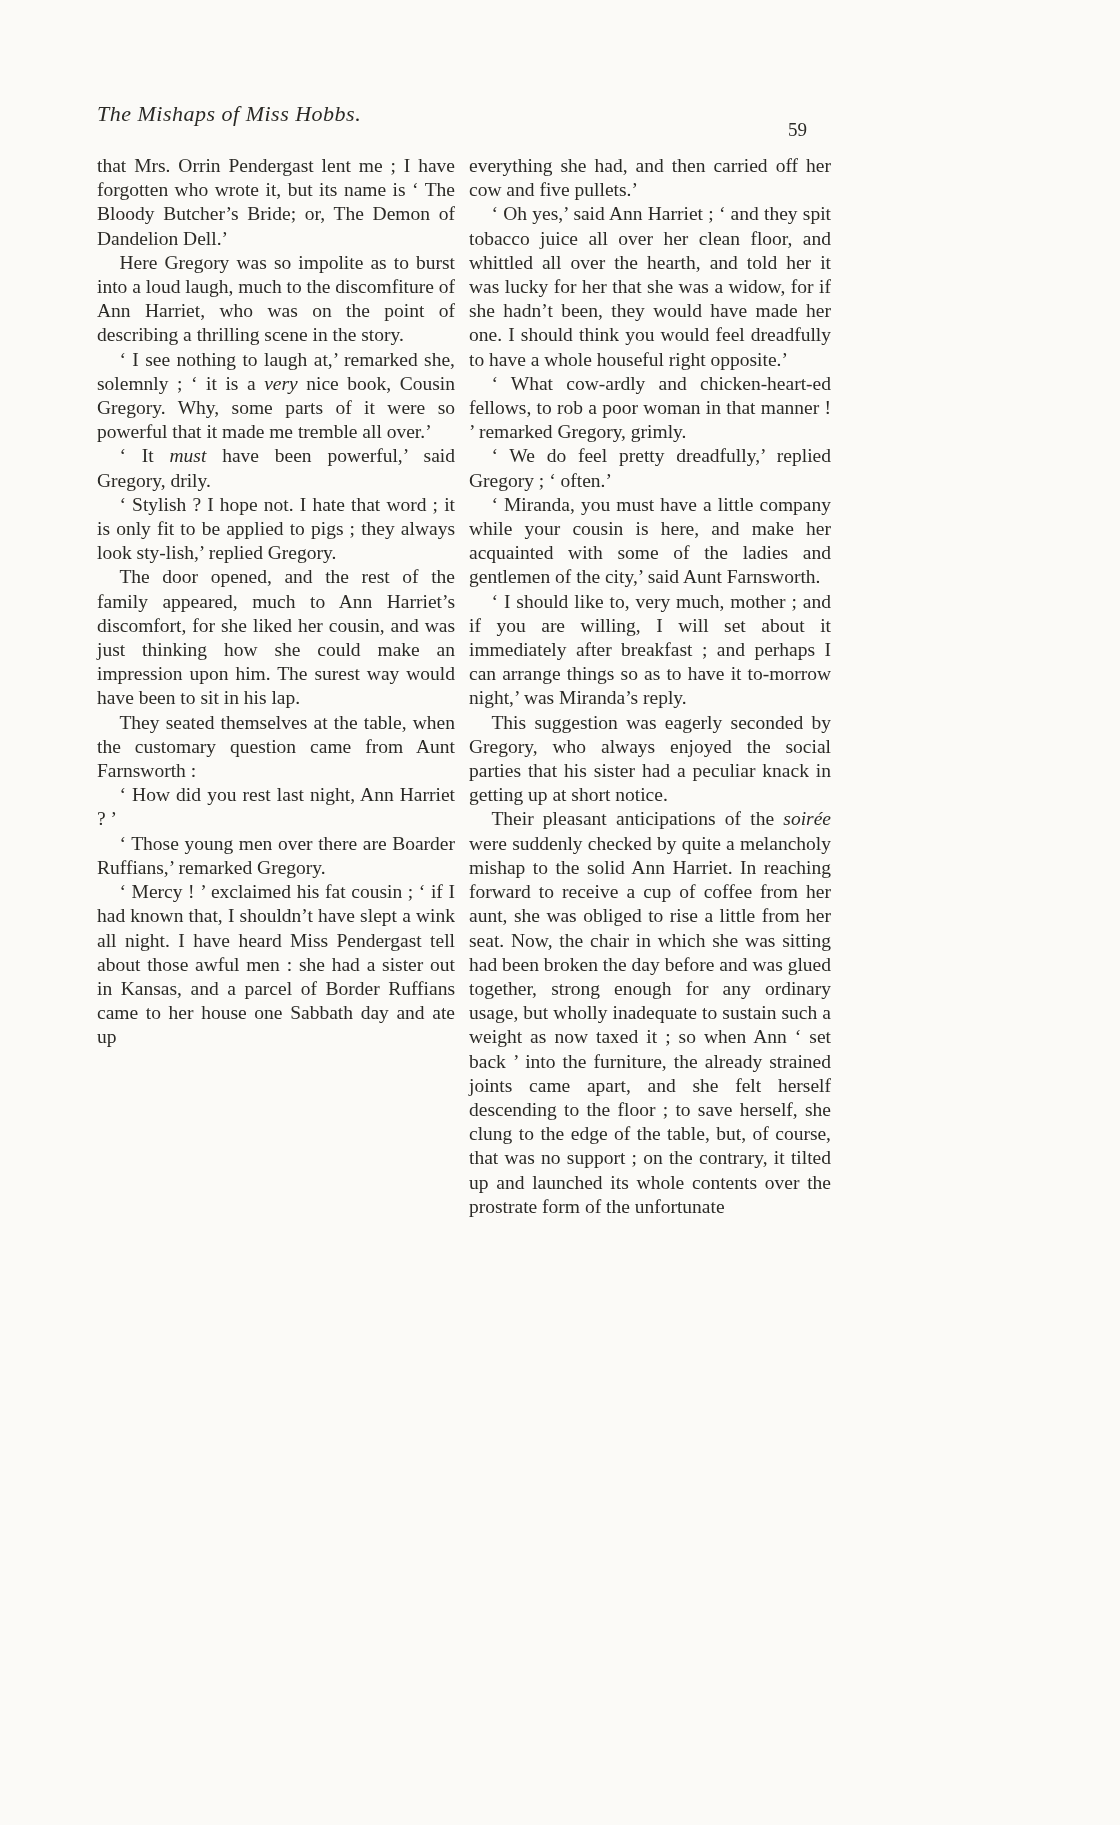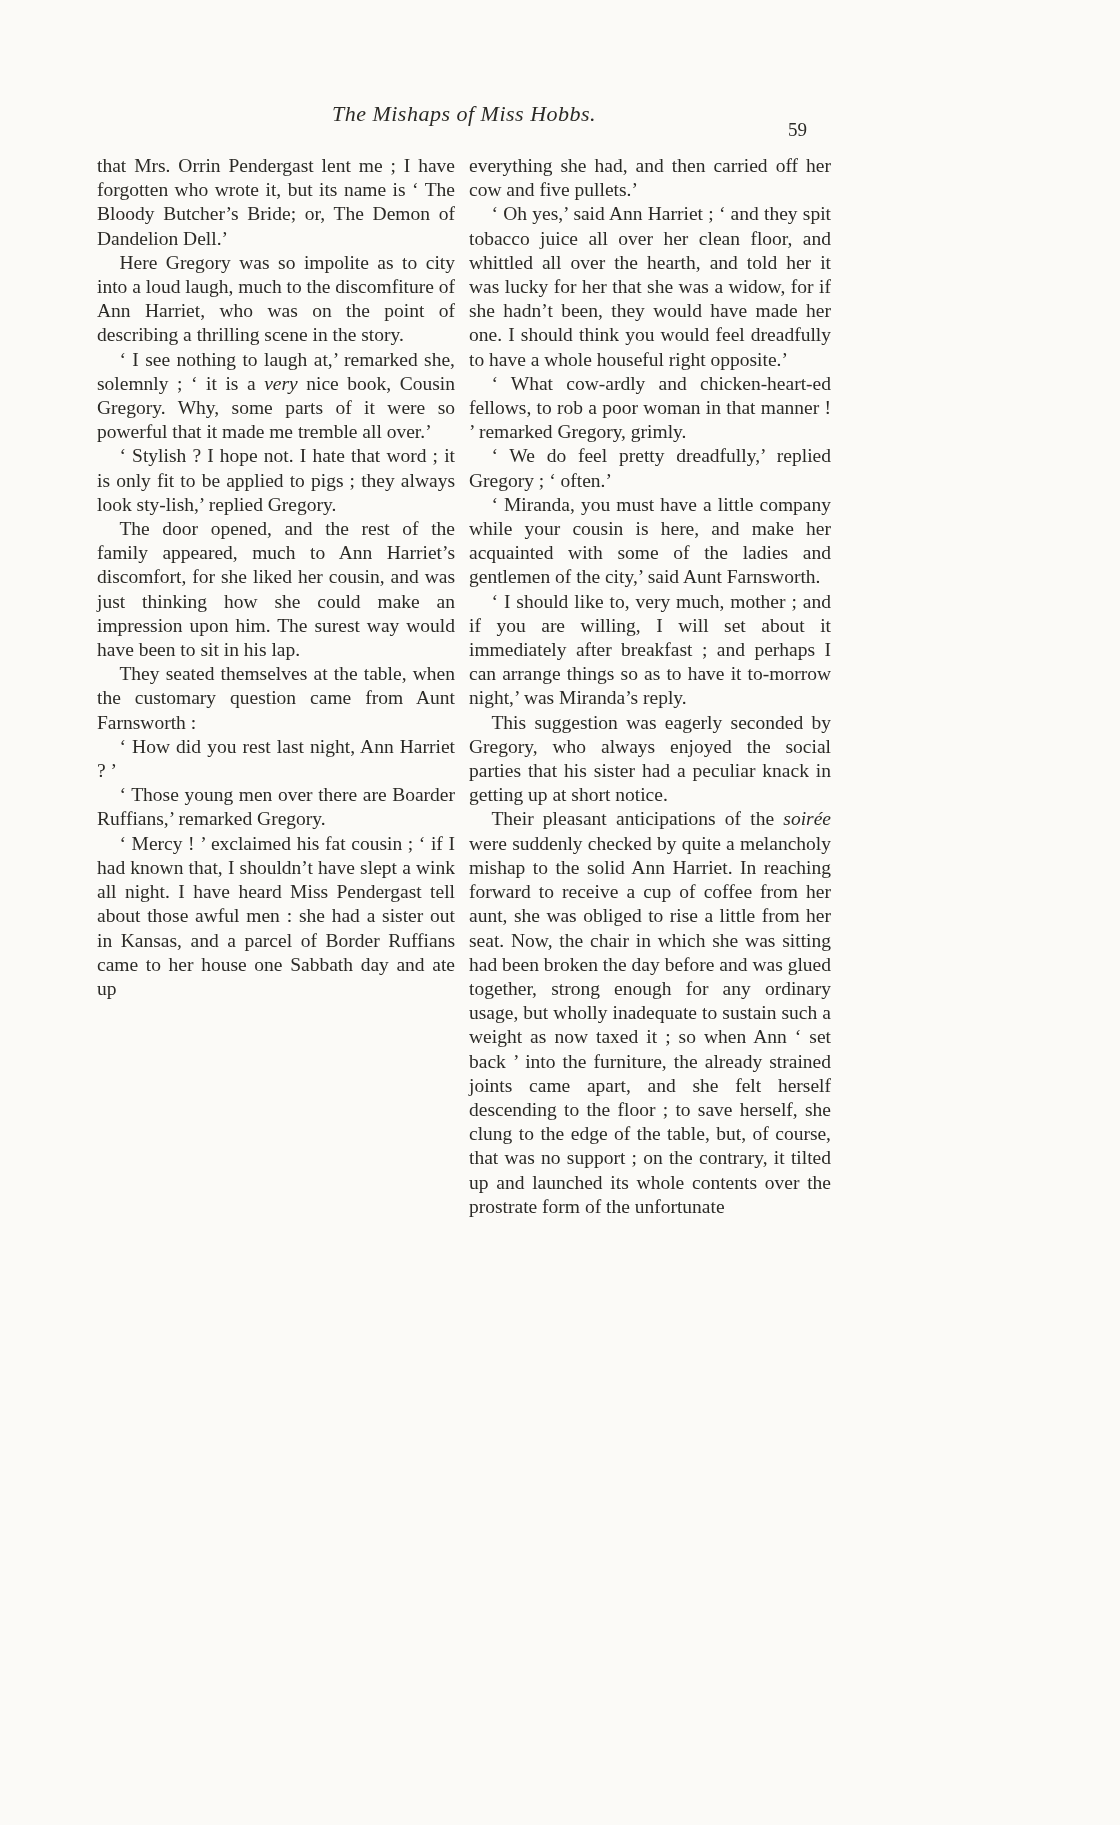--- a/index.html
+++ b/index.html
@@ -24,21 +24,20 @@
     height: 1825px;
     padding: 100px 0 0 97px;
   }
   .page-header {
     position: relative;
     width: 734px;
     height: 28px;
     margin-bottom: 26px;
   }
   .running-title {
-    text-align: center;
     font-style: italic;
     font-size: 22px;
     line-height: 28px;
     letter-spacing: 0.5px;
   }
   .page-number {
     position: absolute;
     right: 24px;
     top: 16px;
     font-size: 19px;
@@ -72,22 +71,23 @@
 
 <div class="page">
   <div class="page-header">
     <div class="running-title">The Mishaps of Miss Hobbs.</div>
     <div class="page-number">59</div>
   </div>
 
   <div class="text-columns">
     <div class="column left">
         <p class="para noindent">that Mrs. Orrin Pendergast lent me ; I have forgotten who wrote it, but its name is ‘ The Bloody Butcher’s Bride; or, The Demon of Dandelion Dell.’</p>
-        <p class="para">Here Gregory was so impolite as to city into a loud laugh, much to the discomfiture of Ann Harriet, who was on the point of describing a thrilling scene in the story.</p>
+        <p class="para">Here Gregory was so impolite as to burst into a loud laugh, much to the discomfiture of Ann Harriet, who was on the point of describing a thrilling scene in the story.</p>
         <p class="para">‘ I see nothing to laugh at,’ remarked she, solemnly ; ‘ it is a <i>very</i> nice book, Cousin Gregory. Why, some parts of it were so powerful that it made me tremble all over.’</p>
+        <p class="para">‘ It <i>must</i> have been powerful,’ said Gregory, drily.</p>
         <p class="para">‘ Stylish ? I hope not. I hate that word ; it is only fit to be applied to pigs ; they always look sty-lish,’ replied Gregory.</p>
         <p class="para">The door opened, and the rest of the family appeared, much to Ann Harriet’s discomfort, for she liked her cousin, and was just thinking how she could make an impression upon him. The surest way would have been to sit in his lap.</p>
         <p class="para">They seated themselves at the table, when the customary question came from Aunt Farnsworth :</p>
         <p class="para">‘ How did you rest last night, Ann Harriet ? ’</p>
         <p class="para">‘ Those young men over there are Boarder Ruffians,’ remarked Gregory.</p>
         <p class="para">‘ Mercy ! ’ exclaimed his fat cousin ; ‘ if I had known that, I shouldn’t have slept a wink all night. I have heard Miss Pendergast tell about those awful men : she had a sister out in Kansas, and a parcel of Border Ruffians came to her house one Sabbath day and ate up</p>
       </div>
     <div class="column right">
         <p class="para noindent">everything she had, and then carried off her cow and five pullets.’</p>
         <p class="para">‘ Oh yes,’ said Ann Harriet ; ‘ and they spit tobacco juice all over her clean floor, and whittled all over the hearth, and told her it was lucky for her that she was a widow, for if she hadn’t been, they would have made her one. I should think you would feel dreadfully to have a whole houseful right opposite.’</p>

